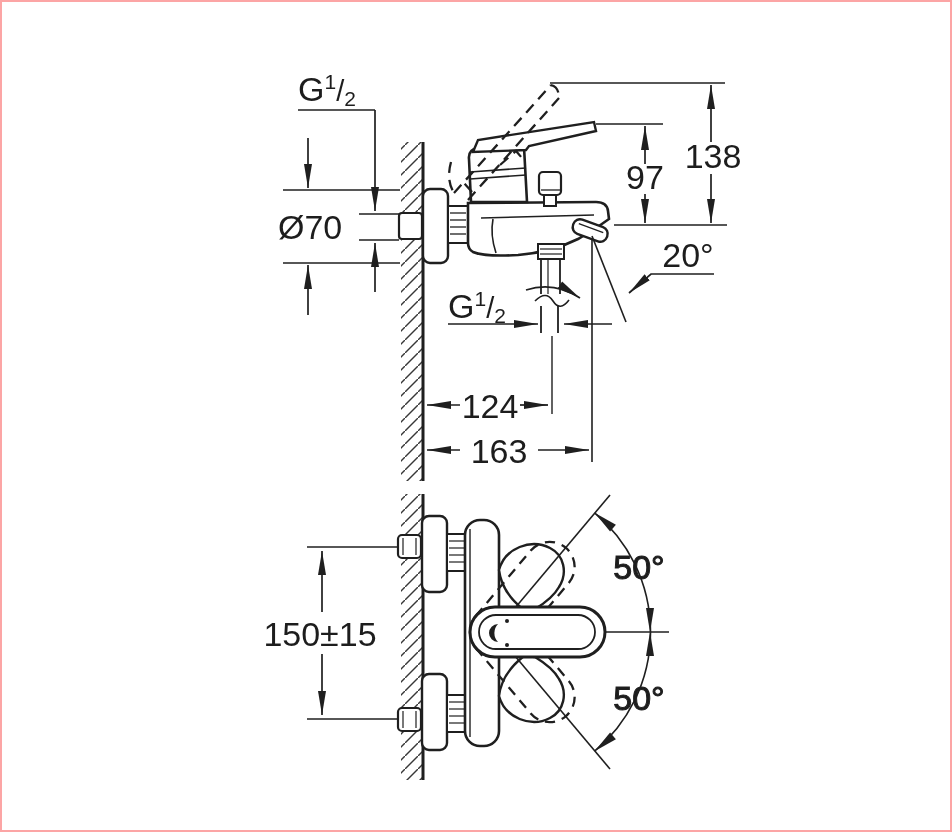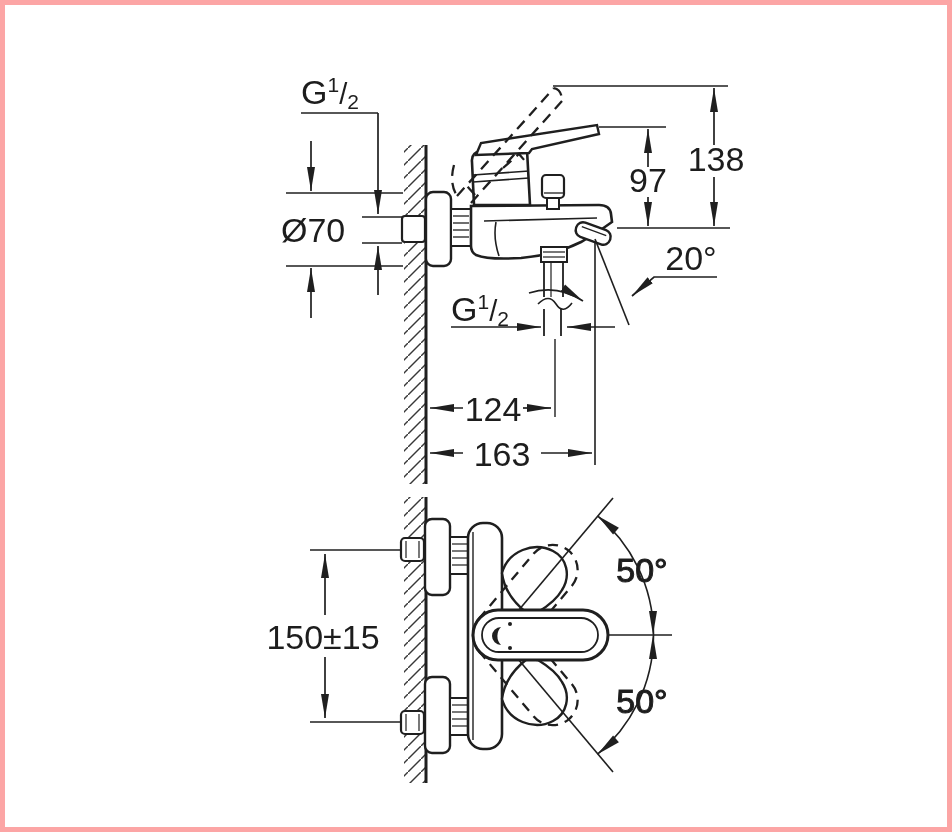--- a/index.html
+++ b/index.html
@@ -1,20 +1,20 @@
 <!DOCTYPE html>
 <html><head>
 <meta charset="utf-8">
 <style>
   html,body{margin:0;padding:0;background:#ffffff;}
   .page{
     position:relative;
     width:952px;height:832px;
     background:#ffffff;
-    border:5px solid #fca5a5;
+    border:2px solid #fca5a5;
     box-sizing:border-box;
     font-family:"Liberation Sans", sans-serif;
   }
   svg{display:block;}
   text{
     font-family:"Liberation Sans", sans-serif;
     fill:#1d1d1d;
   }
   .dim{font-size:34px;}
   .thread-main{font-size:34px;}

